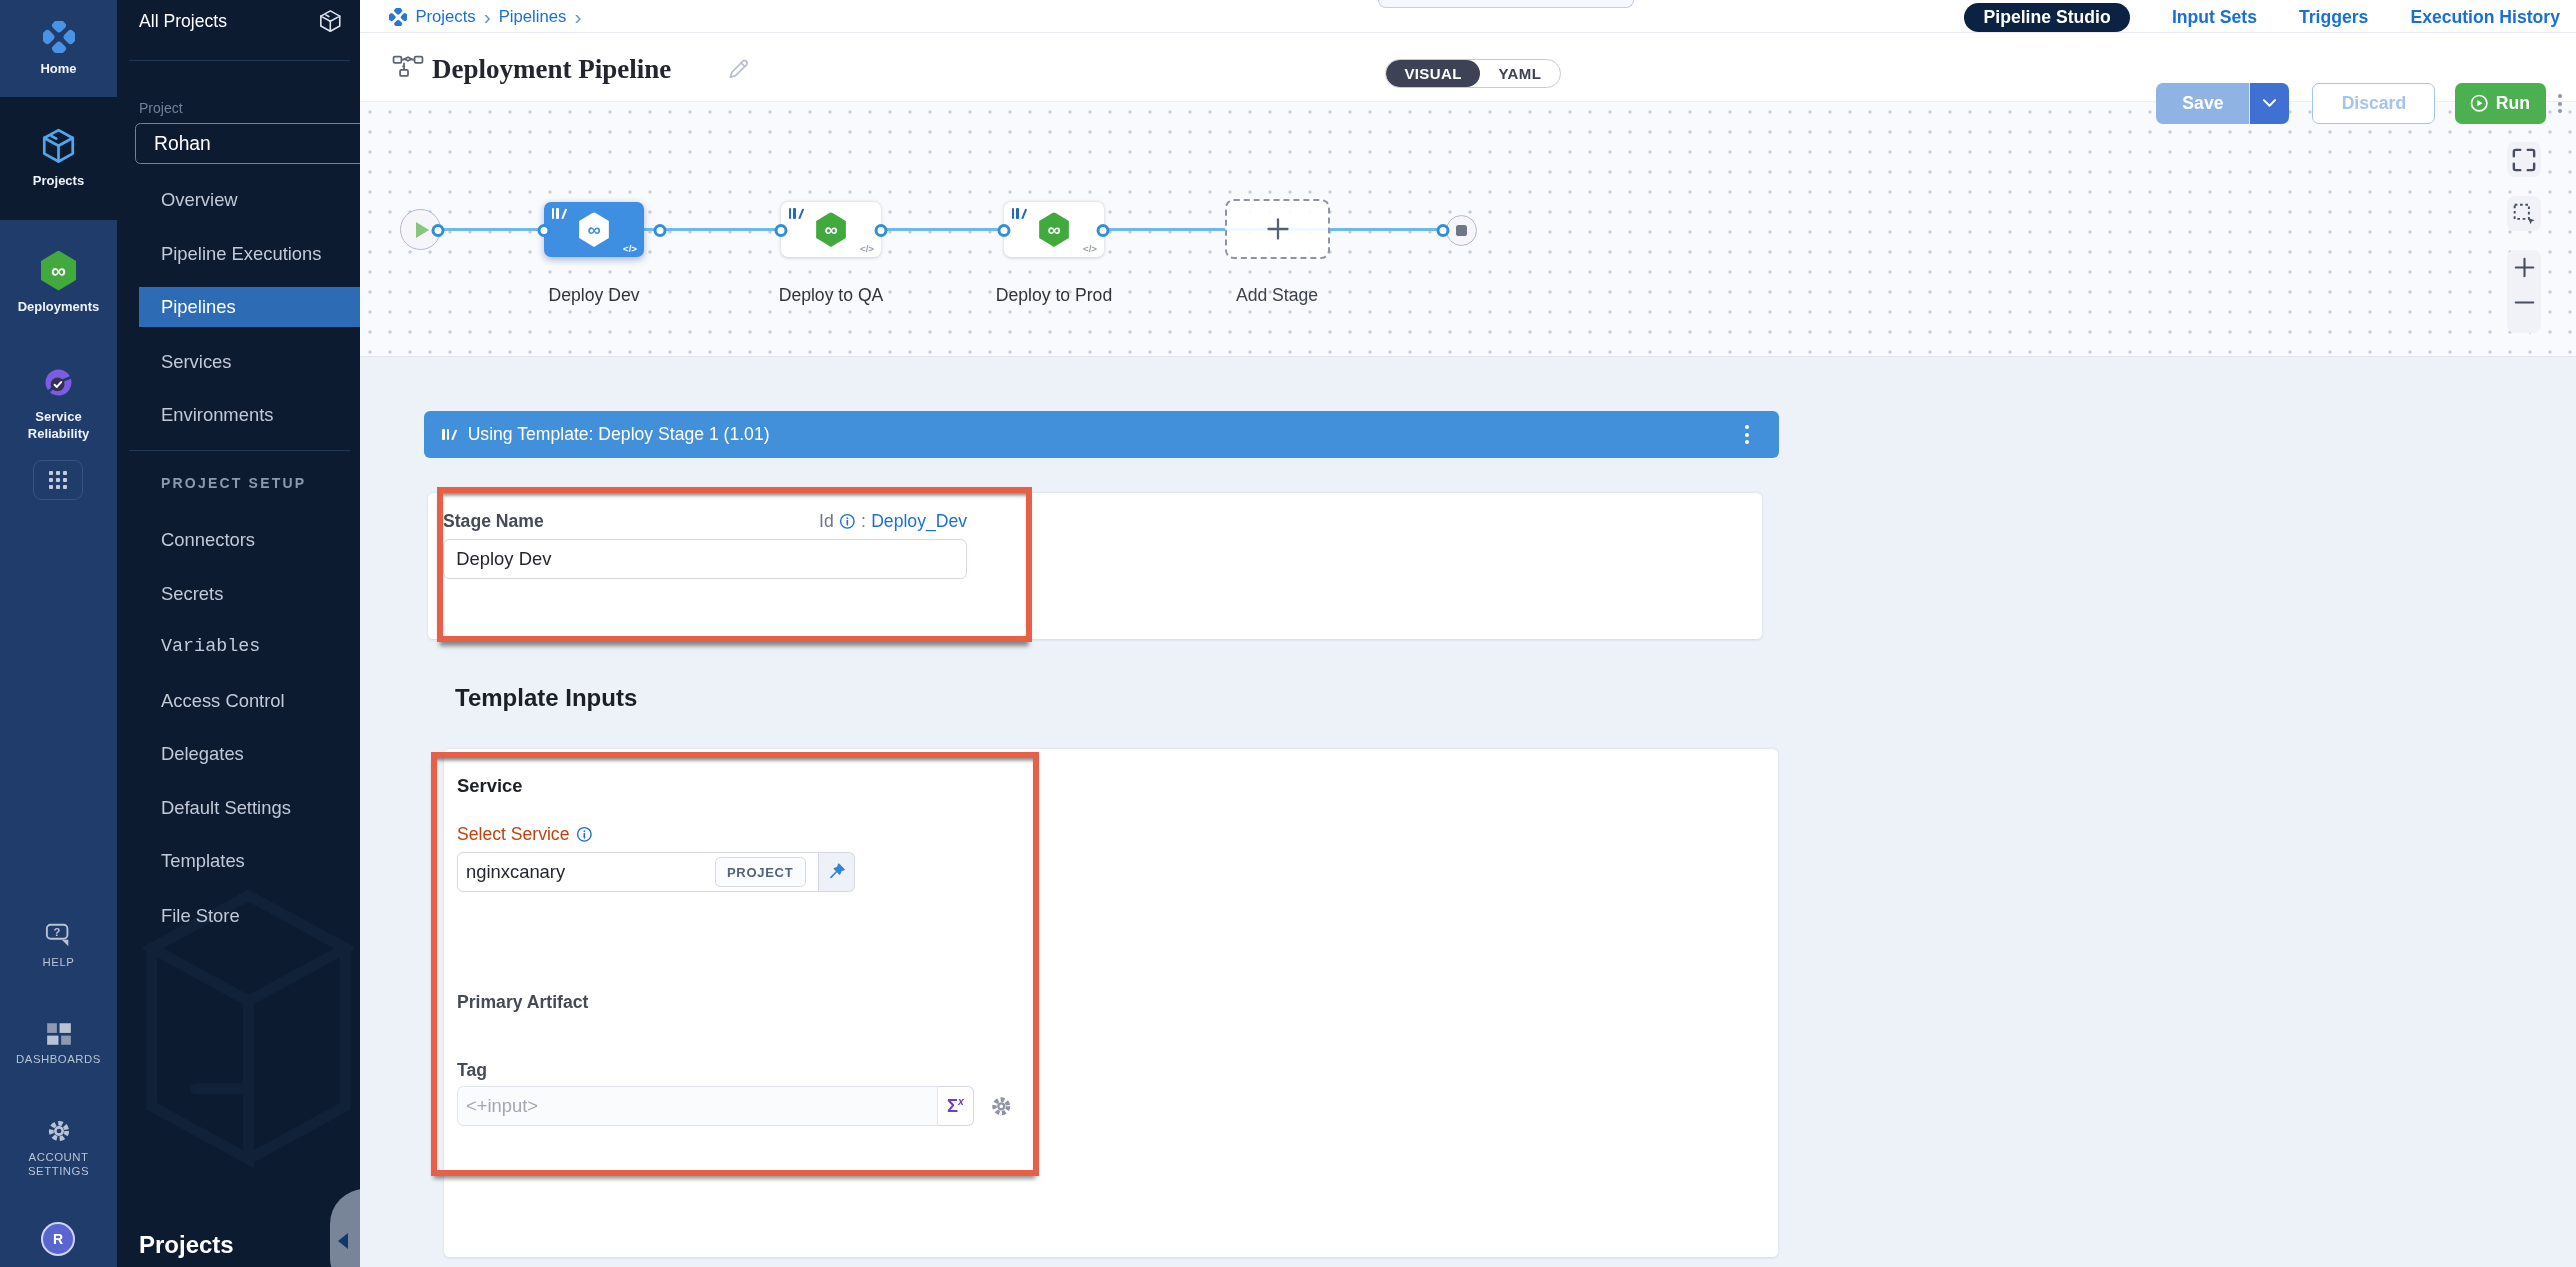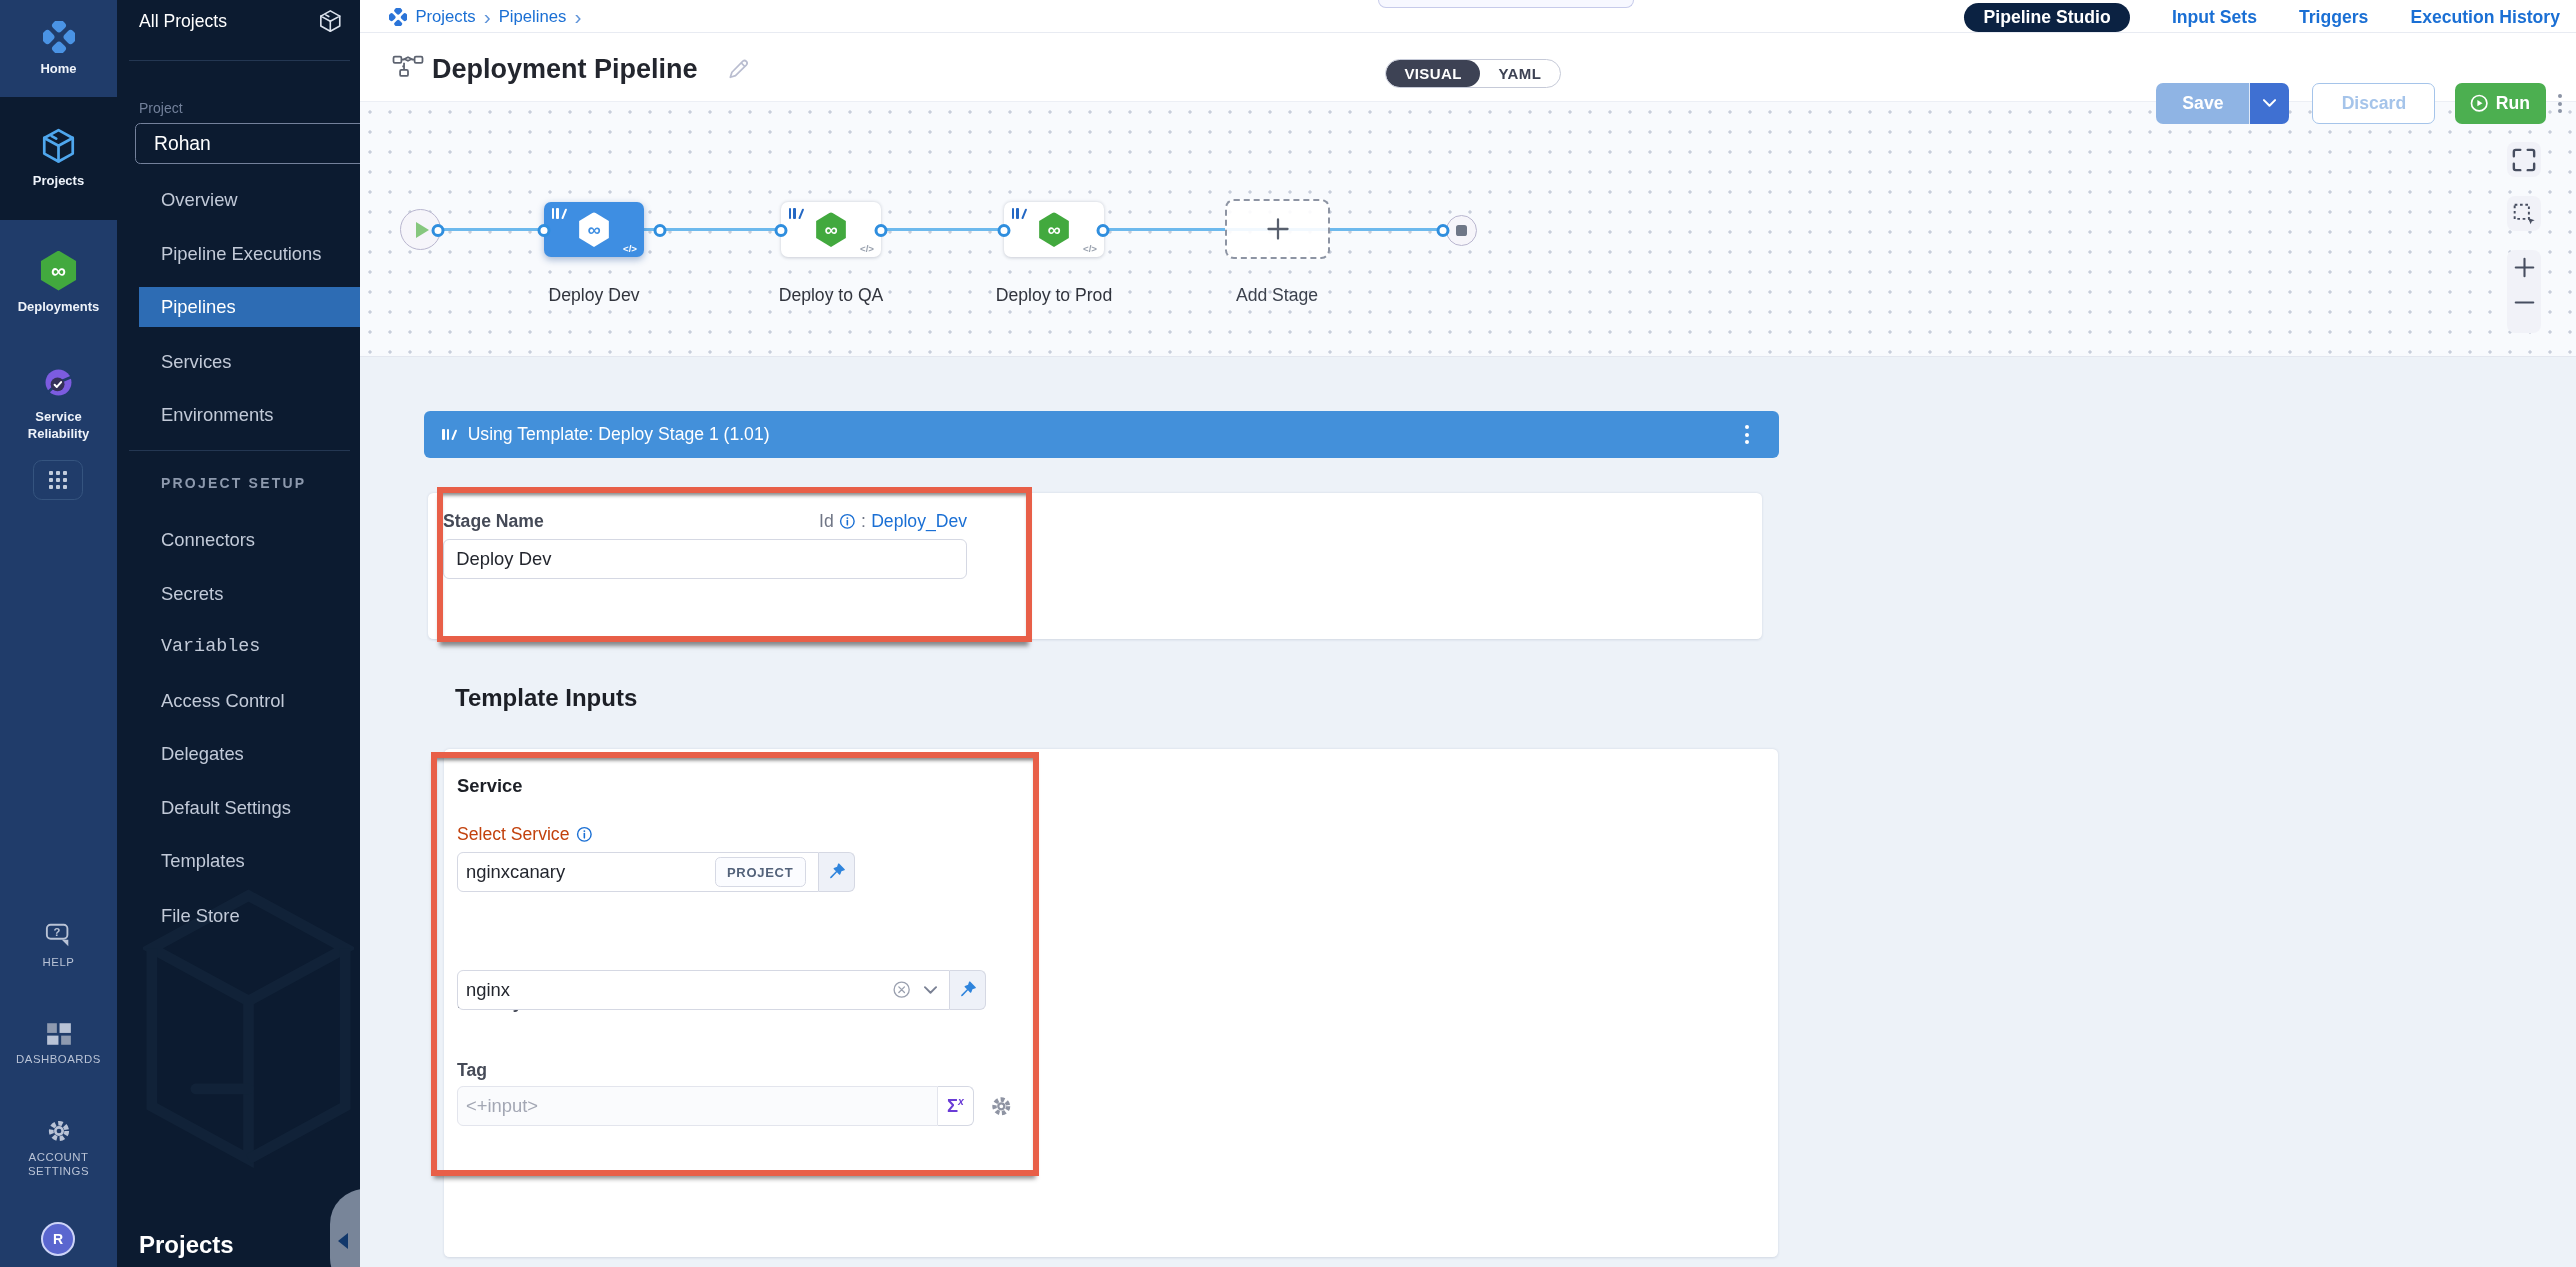--- a/index.html
+++ b/index.html
@@ -42,21 +42,21 @@
   .topbar { position:absolute; left:360px; top:0; width:2216px; height:101px; background:#fff; z-index:20; }
   .crumb-row { position:absolute; left:0; top:0; width:100%; height:33px; border-bottom:0.9px solid #e8ebf2; }
   .crumbs { position:absolute; left:29px; top:7px; display:flex; align-items:center; gap:8px; font-size:16.7px; color:#1a6fd4; }
   .crumbs a { color:#1a6fd4; text-decoration:none; cursor:pointer; }
   .crumb-sep { color:#5d92d8; font-size:21px; line-height:16.7px; }
   .popup-remnant { position:absolute; left:1018px; top:0; width:256px; height:8px; background:#f7f8ff; border:1.8px solid #c7cbea; border-top:none; border-radius:0 0 8px 8px; }
   .top-tabs { position:absolute; right:16px; top:2.6px; display:flex; align-items:center; gap:42px; }
   .tab-link { font-size:17.6px; font-weight:600; color:#1a6fd4; cursor:pointer; white-space:nowrap; }
   .tab-pill { background:#0b2242; color:#fff; border-radius:877px; padding:4.4px 19.3px; }
   .title-row { position:absolute; left:0; top:33px; width:100%; height:68px; }
-  .page-title { position:absolute; left:72px; top:21px; font-size:27px; font-weight:bold; color:#23262e; }
+  .page-title { position:absolute; left:72px; top:21px; font-size:27px; font-weight:bold; color:#23262e;font-family:Liberation Serif, serif; }
   .title-icon { position:absolute; left:32px; top:21px; }
   .pencil { position:absolute; left:367px; top:23px; cursor:pointer; }
   .view-toggle { position:absolute; left:1025px; top:25.5px; height:29px; display:flex; border:1.2px solid #c6cad8; border-radius:877px; background:#fff; overflow:hidden; }
   .view-toggle .seg { padding:0 18.4px; font-size:15px; font-weight:bold; letter-spacing:0.4px; display:flex; align-items:center; cursor:pointer; color:#3d4254; }
   .view-toggle .seg.on { background:#3d4254; color:#fff; border-radius:877px; }
   .action-row { position:absolute; right:0; top:50px; height:41px; display:flex; align-items:center; }
   .btn-save { width:93px; height:41px; background:#8fb4e4; color:#fff; font-size:17.6px; font-weight:bold; border:none; border-radius:7px 0 0 7px; cursor:pointer; }
   .btn-save-caret { width:40px; height:41px; background:#3f70d2; border:none; border-left:0.9px solid #dfe9f8; border-radius:0 7px 7px 0; display:flex; align-items:center; justify-content:center; cursor:pointer; }
   .btn-discard { width:123px; height:41px; margin-left:23px; background:#fff; border:1.4px solid #a5c4ea; border-radius:7px; color:#a5c4ea; font-size:17.6px; font-weight:bold; cursor:pointer; }
   .btn-run { width:91px; height:41px; margin-left:19.3px; background:#4caf50; border:none; border-radius:7px; color:#fff; font-size:17.6px; font-weight:bold; display:flex; align-items:center; justify-content:center; gap:7px; cursor:pointer; }
@@ -461,37 +461,20 @@
         <span class="addon">
           <svg width="19.3" height="19.3" viewBox="0 0 22 22">
               <path fill="#2f84dc" d="M13.8 1.8 l6.4 6.4 c.4.4.2 1-.3 1.2 l-3.4 1.1 -1.3 3.6 c-.2.5-.8.6-1.2.3 l-2.6-2.6 -6.2 6.3 -1.8.5.5-1.8 6.3-6.2 -2.6-2.6 c-.3-.4-.2-1 .3-1.2 l3.6-1.3 1.1-3.4 c.2-.5.8-.7 1.2-.3z"></path>
             </svg>
         </span>
       </div>
 
       <div class="lab-row" style="left:13px;top:195px;margin-top:48px;">
         <span class="flabel">Primary Artifact</span>
       </div>
-      <div class="group" style="left:13px;top:221px;">
-        <div class="tfield" style="width:493px;">
-          <input type="text" value="nginx" style="">
-          <svg width="19.3" height="19.3" viewBox="0 0 22 22" style="margin-right:12.3px;cursor:pointer;">
-              <circle cx="11" cy="11" r="8.6" fill="none" stroke="#9aa0af" stroke-width="1.5"></circle>
-              <path d="M7.8 7.8 l6.4 6.4 M14.2 7.8 l-6.4 6.4" stroke="#9aa0af" stroke-width="1.5" stroke-linecap="round"></path>
-            </svg>
-          <svg width="13" height="8.8" viewBox="0 0 14 9" fill="none" stroke="#7a8194" stroke-width="2" stroke-linecap="round" stroke-linejoin="round" style="cursor:pointer;">
-              <path d="M1 1 l6 6 6-6"></path>
-            </svg>
-        </div>
-        <span class="addon">
-          <svg width="19.3" height="19.3" viewBox="0 0 22 22">
-              <path fill="#2f84dc" d="M13.8 1.8 l6.4 6.4 c.4.4.2 1-.3 1.2 l-3.4 1.1 -1.3 3.6 c-.2.5-.8.6-1.2.3 l-2.6-2.6 -6.2 6.3 -1.8.5.5-1.8 6.3-6.2 -2.6-2.6 c-.3-.4-.2-1 .3-1.2 l3.6-1.3 1.1-3.4 c.2-.5.8-.7 1.2-.3z"></path>
-            </svg>
-        </span>
-      </div>
 
       <div class="lab-row" style="left:13px;top:311px;">
         <span class="flabel">Tag</span>
       </div>
       <div class="group" style="left:13px;top:337px;">
         <div class="tfield tag-field" style="width:481px;">
           <input type="text" disabled="" placeholder="&lt;+input&gt;" style="">
         </div>
         <span class="addon white">
           <span class="sigma"><span>Σ</span><sup>x</sup></span>

